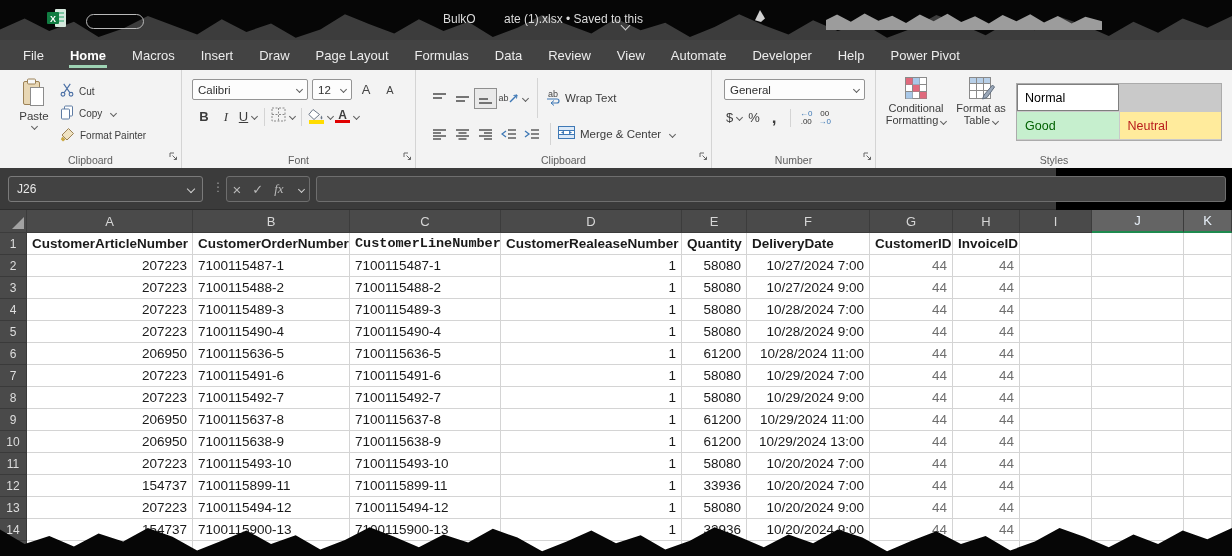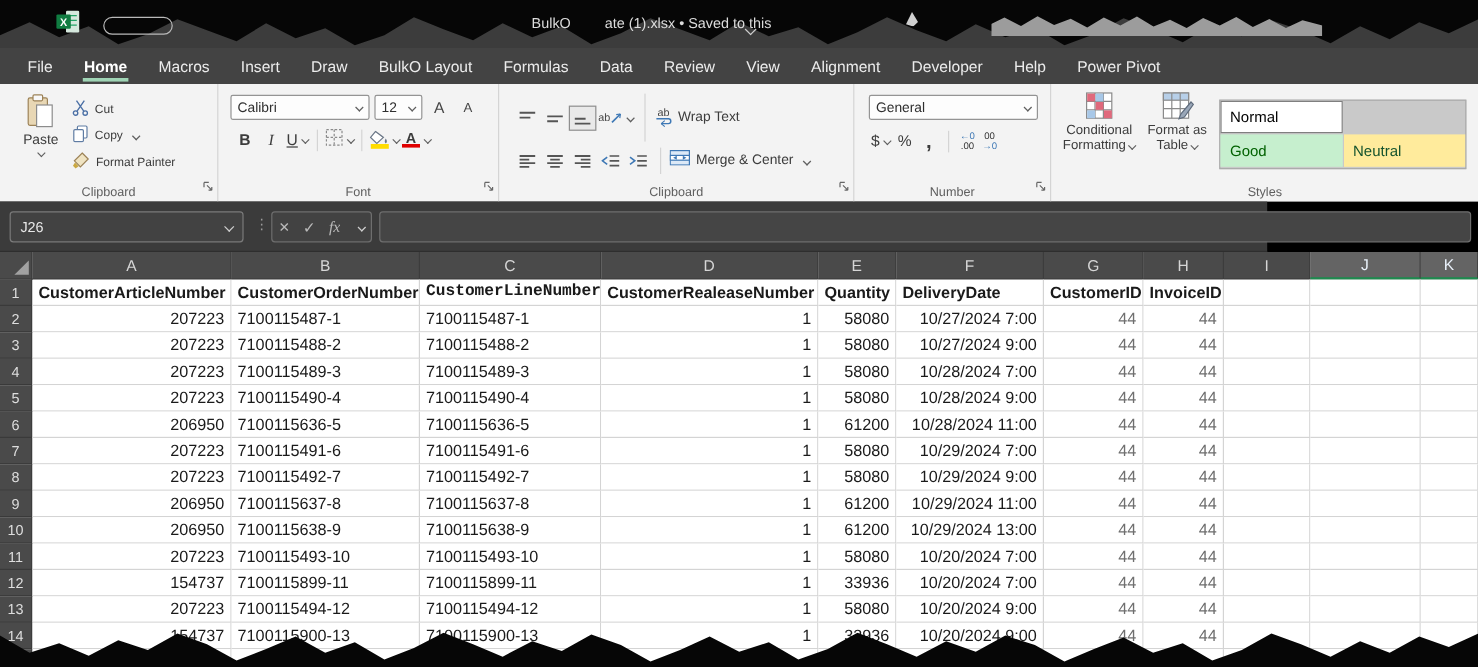--- a/index.html
+++ b/index.html
@@ -117,26 +117,26 @@
     <div class="tear-top"></div>
     <div class="search-remnant"></div>
   </div>
 
   <div class="tabbar" id="tabbar">
       <div class="tab">File</div>
       <div class="tab active">Home</div>
       <div class="tab">Macros</div>
       <div class="tab">Insert</div>
       <div class="tab">Draw</div>
-      <div class="tab">BulkO Layout</div>
+      <div class="tab">Page Layout</div>
       <div class="tab">Formulas</div>
       <div class="tab">Data</div>
       <div class="tab">Review</div>
       <div class="tab">View</div>
-      <div class="tab">Alignment</div>
+      <div class="tab">Automate</div>
       <div class="tab">Developer</div>
       <div class="tab">Help</div>
       <div class="tab">Power Pivot</div>
     </div>
 
   <div class="ribbon">
 
     <div class="g" style="width:182px">
       <div style="display:flex;padding:8px 2px 0 8px;">
         <div class="bigbtn" style="width:52px">
@@ -429,21 +429,21 @@
               <path d="M24.5 9 L16 19 L14.5 23 L19 21.5 L26.5 11 Z" fill="#9aa7b8" stroke="#5f6c7d"></path>
             </svg>
           </span>
           <span style="font-size:11px;line-height:12px">Format as</span>
           <span style="font-size:11px;line-height:12px"><span>Table</span><span class="chev" style="margin-left:3px"></span></span>
         </div>
         <div class="gallery" id="style-gallery">
             <div class="gcell selstyle" style="background: rgb(255, 255, 255); color: rgb(0, 0, 0);">Normal</div>
             <div class="gcell" style="background: rgb(255, 199, 206); color: rgb(156, 0, 6); margin-top: 35px;">Bad</div>
             <div class="gcell" style="background: rgb(198, 239, 206); color: rgb(0, 97, 0);">Good</div>
-            <div class="gcell" style="background: rgb(255, 235, 156); color: #14532d;">Neutral</div>
+            <div class="gcell" style="background: rgb(255, 235, 156); color: #b91c1c;">Neutral</div>
           </div>
       </div>
       <div class="glabel">Styles</div>
     </div>
   </div>
 
   <div class="fxbar">
     <div class="namebox">
       <span>J26</span>
       <span class="chev w" style="width:6px;height:6px"></span>

